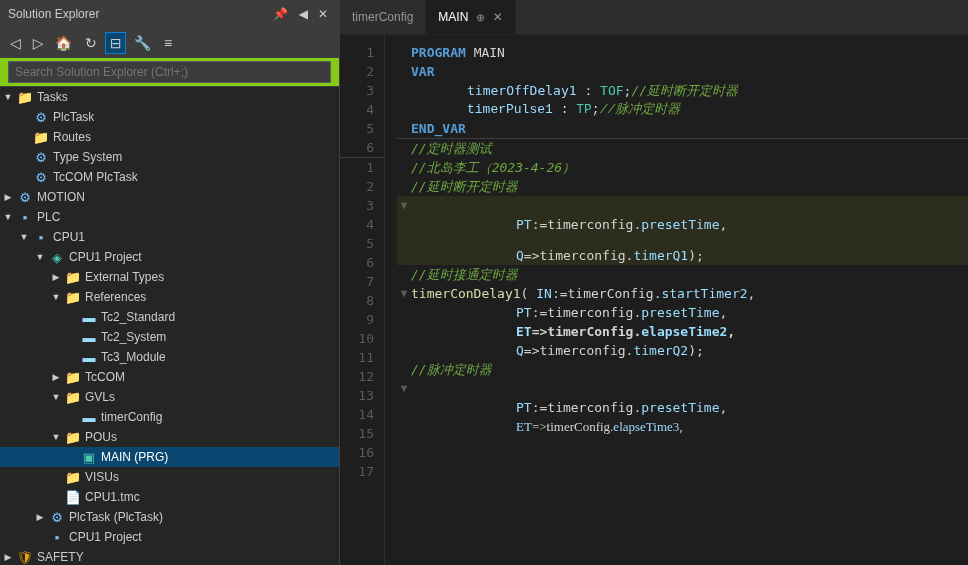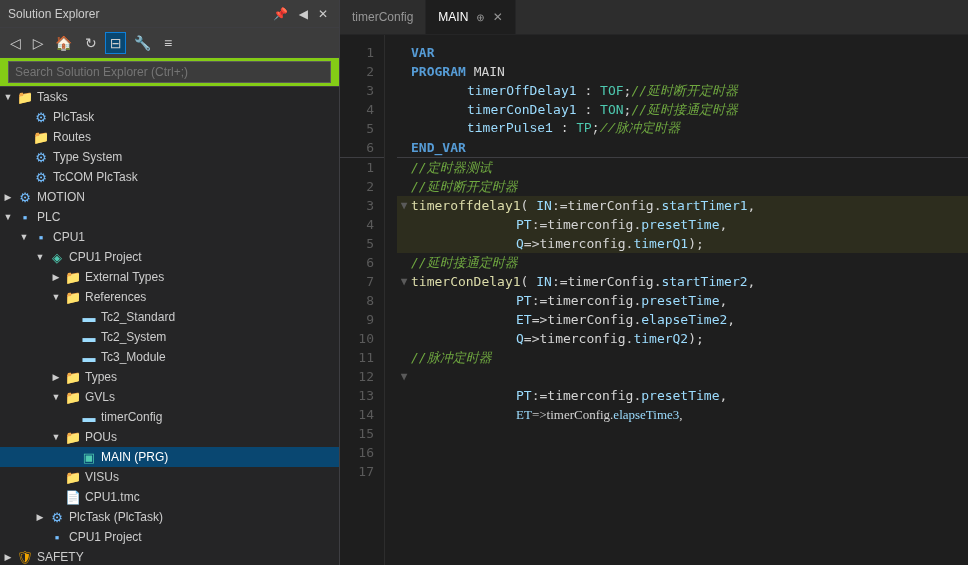--- a/index.html
+++ b/index.html
@@ -192,21 +192,21 @@
           <span class="tree-expander" style="color: rgb(204, 204, 204); font-size: 9px;"> </span>
           <span class="tree-icon" style="font-size: 13px; color: rgb(156, 220, 254);">▬</span>
           <span class="tree-label">Tc3_Module</span>
         </div>
         <div class="tree-item">
           <span class="tree-indent"></span>
           <span class="tree-indent"></span>
           <span class="tree-indent"></span>
           <span class="tree-expander" style="color: rgb(204, 204, 204); font-size: 9px;">▶</span>
           <span class="tree-icon" style="font-size: 13px; color: rgb(220, 182, 122);">📁</span>
-          <span class="tree-label">Types</span>
+          <span class="tree-label">TcCOM</span>
         </div>
         <div class="tree-item">
           <span class="tree-indent"></span>
           <span class="tree-indent"></span>
           <span class="tree-indent"></span>
           <span class="tree-expander" style="color: rgb(204, 204, 204); font-size: 9px;">▼</span>
           <span class="tree-icon" style="font-size: 13px; color: rgb(220, 182, 122);">📁</span>
           <span class="tree-label">GVLs</span>
         </div>
         <div class="tree-item">
@@ -307,78 +307,77 @@
           <span class="line-num">12</span>
           <span class="line-num">13</span>
           <span class="line-num">14</span>
           <span class="line-num">15</span>
           <span class="line-num">16</span>
           <span class="line-num">17</span>
         </div>
       <div id="code-content" class="code-area">
           <div class="code-line">
             <span class="fold-btn"> </span>
+            <span><span class="kw">PROGRAM </span><span class="plain">MAIN</span></span>
+          </div>
+          <div class="code-line">
+            <span class="fold-btn"> </span>
             <span><span class="kw">VAR</span></span>
           </div>
           <div class="code-line">
             <span class="fold-btn"> </span>
-            <span><span class="kw">PROGRAM </span><span class="plain">MAIN</span></span>
-          </div>
-          <div class="code-line">
-            <span class="fold-btn"> </span>
             <span style="padding-left: 56px; text-align: center;"><span class="param">timerOffDelay1</span><span class="plain">   : </span><span class="type">TOF</span><span class="plain">;</span><span class="comment">//延时断开定时器</span></span>
           </div>
           <div class="code-line">
             <span class="fold-btn"> </span>
-            <span style="padding-left: 56px;"><span class="param">timerConDelay1</span><span class="plain">   : </span><span class="type">TON</span><span class="plain">;</span><span class="comment">//延时接通定时器</span></span>
-          </div>
-          <div class="code-line">
-            <span class="fold-btn"> </span>
             <span style="padding-left: 56px; font-family: Liberation Mono, monospace;"><span class="param">timerPulse1</span><span class="plain">      : </span><span class="type">TP</span><span class="plain">;</span><span class="comment">//脉冲定时器</span></span>
           </div>
           <div class="code-line">
             <span class="fold-btn"> </span>
             <span><span class="kw">END_VAR</span></span>
           </div>
           <div style="height: 1px; background: rgb(62, 62, 66); margin: 0px;"></div>
           <div class="code-line">
             <span class="fold-btn"> </span>
             <span><span class="comment">//定时器测试</span></span>
+          </div>
+          <div class="code-line">
+            <span class="fold-btn"> </span>
+            <span><span class="comment">//北岛李工（2023-4-26）</span></span>
           </div>
           <div class="code-line">
             <span class="fold-btn"> </span>
             <span><span class="comment">//延时断开定时器</span></span>
           </div>
           <div class="code-line highlighted-line">
             <span class="fold-btn">▼</span>
-            <span><span class="func">timeroffdelay1</span><span class="plain">( </span><span class="param">IN</span><span class="op">:=</span><span class="plain">timerConfig</span><span class="op">.</span><span class="param">startTimer1</span><span class="plain">,</span></span>
           </div>
           <div class="code-line highlighted-line">
             <span class="fold-btn"> </span>
             <span style="padding-left: 105px;"><span class="param">PT</span><span class="op">:=</span><span class="plain">timerconfig</span><span class="op">.</span><span class="param">presetTime</span><span class="plain">,</span></span>
           </div>
           <div class="code-line highlighted-line">
             <span class="fold-btn"> </span>
-            <span style="padding-left: 105px;"><span class="param">Q</span><span class="op">=&gt;</span><span class="plain">timerconfig</span><span class="op">.</span><span class="param">timerQ1</span><span class="plain">);</span></span>
+            <span style="padding-left: 105px; margin-top: 12px;"><span class="param">Q</span><span class="op">=&gt;</span><span class="plain">timerconfig</span><span class="op">.</span><span class="param">timerQ1</span><span class="plain">);</span></span>
           </div>
           <div class="code-line">
             <span class="fold-btn"> </span>
             <span><span class="comment">//延时接通定时器</span></span>
           </div>
           <div class="code-line">
             <span class="fold-btn">▼</span>
             <span><span class="func">timerConDelay1</span><span class="plain">( </span><span class="param">IN</span><span class="op">:=</span><span class="plain">timerConfig</span><span class="op">.</span><span class="param">startTimer2</span><span class="plain">,</span></span>
           </div>
           <div class="code-line">
             <span class="fold-btn"> </span>
             <span style="padding-left: 105px;"><span class="param">PT</span><span class="op">:=</span><span class="plain">timerconfig</span><span class="op">.</span><span class="param">presetTime</span><span class="plain">,</span></span>
           </div>
           <div class="code-line">
             <span class="fold-btn"> </span>
-            <span style="padding-left: 105px;"><span class="param">ET</span><span class="op">=&gt;</span><span class="plain">timerConfig</span><span class="op">.</span><span class="param">elapseTime2</span><span class="plain">,</span></span>
+            <span style="padding-left: 105px; font-weight: bold;"><span class="param">ET</span><span class="op">=&gt;</span><span class="plain">timerConfig</span><span class="op">.</span><span class="param">elapseTime2</span><span class="plain">,</span></span>
           </div>
           <div class="code-line">
             <span class="fold-btn"> </span>
             <span style="padding-left: 105px; text-align: right;"><span class="param">Q</span><span class="op">=&gt;</span><span class="plain">timerconfig</span><span class="op">.</span><span class="param">timerQ2</span><span class="plain">);</span></span>
           </div>
           <div class="code-line">
             <span class="fold-btn"> </span>
             <span><span class="comment">//脉冲定时器</span></span>
           </div>
           <div class="code-line">

